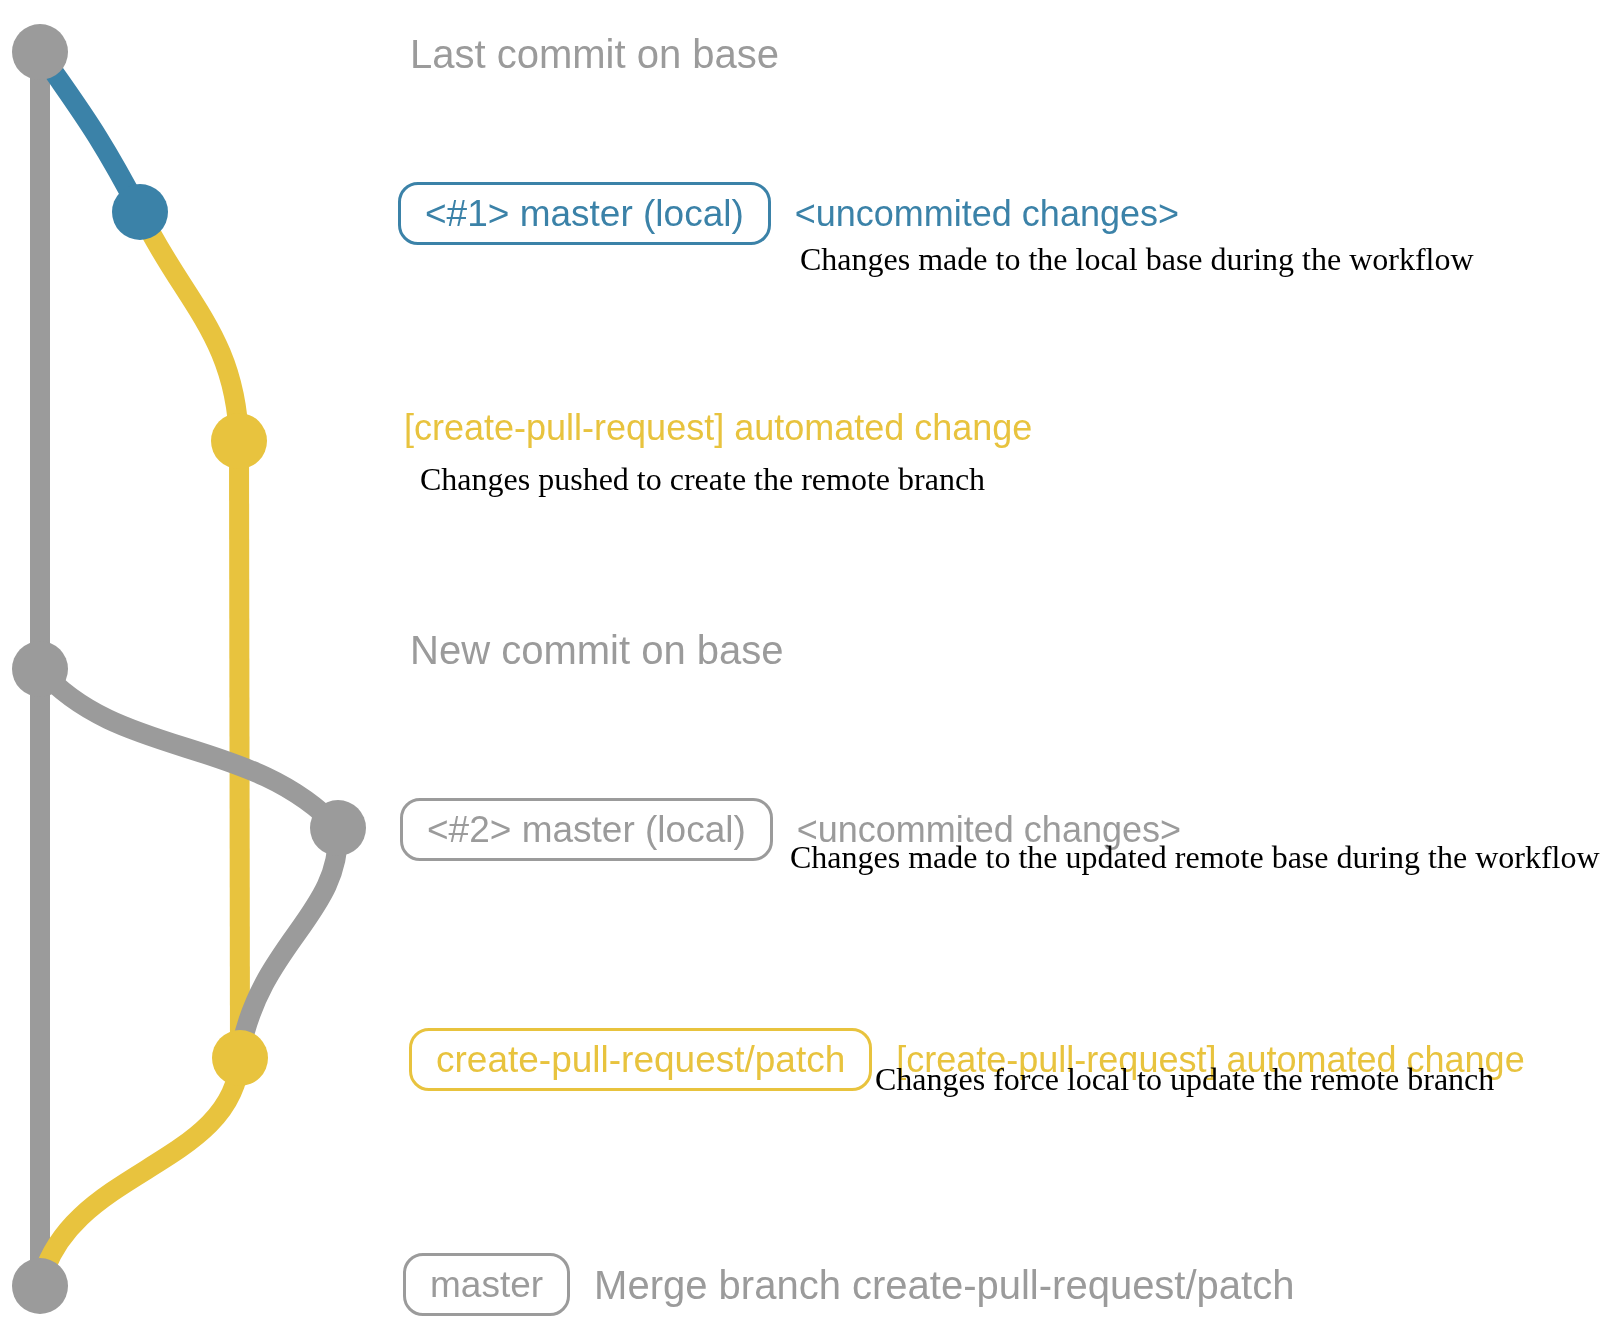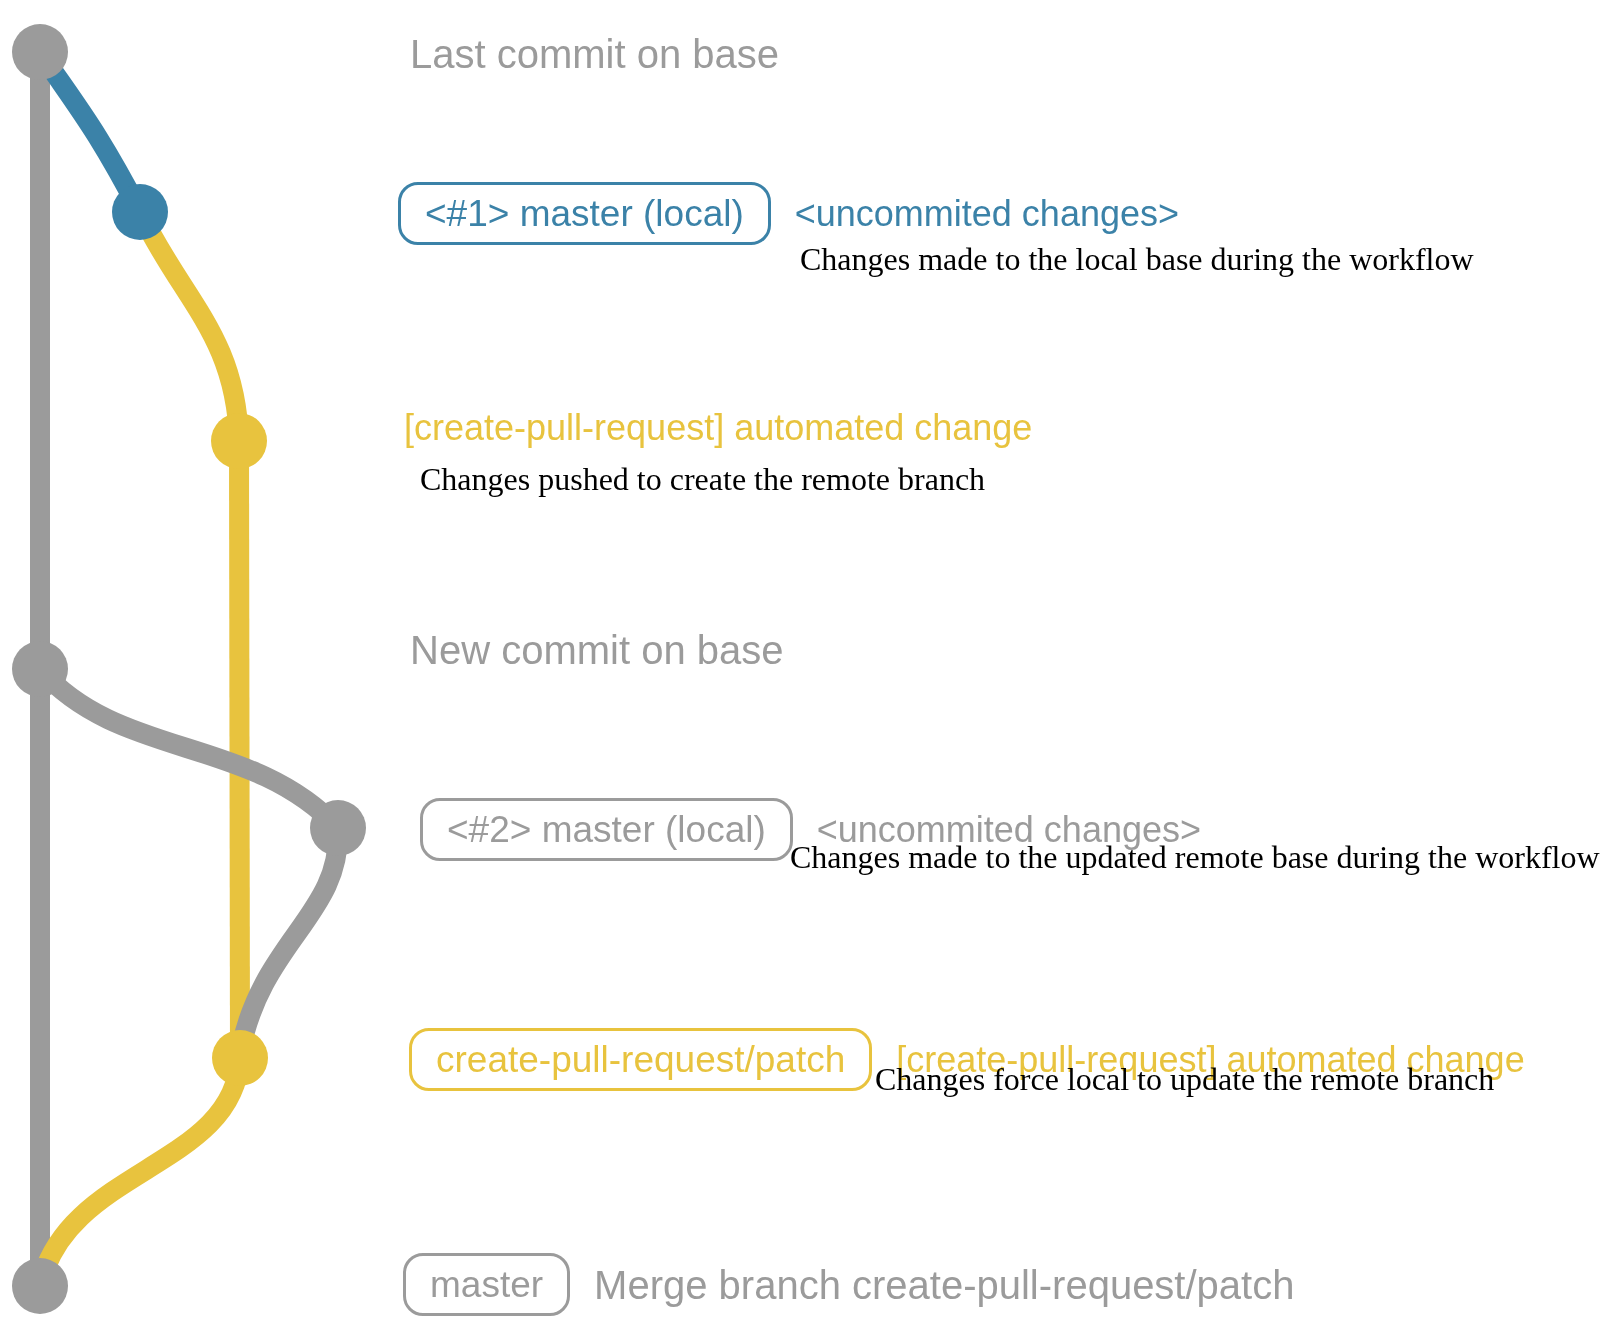--- a/index.html
+++ b/index.html
@@ -103,21 +103,21 @@
   </div>
   <div class="desc" style="left:788px;top:240px;margin-left:12px;">Changes made to the local base during the workflow</div>
 
   <div class="row" style="left:404px;top:410px;">
     <span class="title yellow">[create-pull-request] automated change</span>
   </div>
   <div class="desc" style="left:420px;top:460px;">Changes pushed to create the remote branch</div>
 
   <div class="commit-msg" style="left:410px;top:628px;">New commit on base</div>
 
-  <div class="row" style="left:420px;top:798px;">
+  <div class="row" style="left:400px;top:798px;">
     <span class="badge gray">&lt;#2&gt; master (local)</span>
     <span class="title gray">&lt;uncommited changes&gt;</span>
   </div>
   <div class="desc" style="left:790px;top:838px;">Changes made to the updated remote base during the workflow</div>
 
   <div class="row" style="left:409px;top:1028px;">
     <span class="badge yellow">create-pull-request/patch</span>
     <span class="title yellow">[create-pull-request] automated change</span>
   </div>
   <div class="desc" style="left:875px;top:1060px;">Changes force local to update the remote branch</div>

